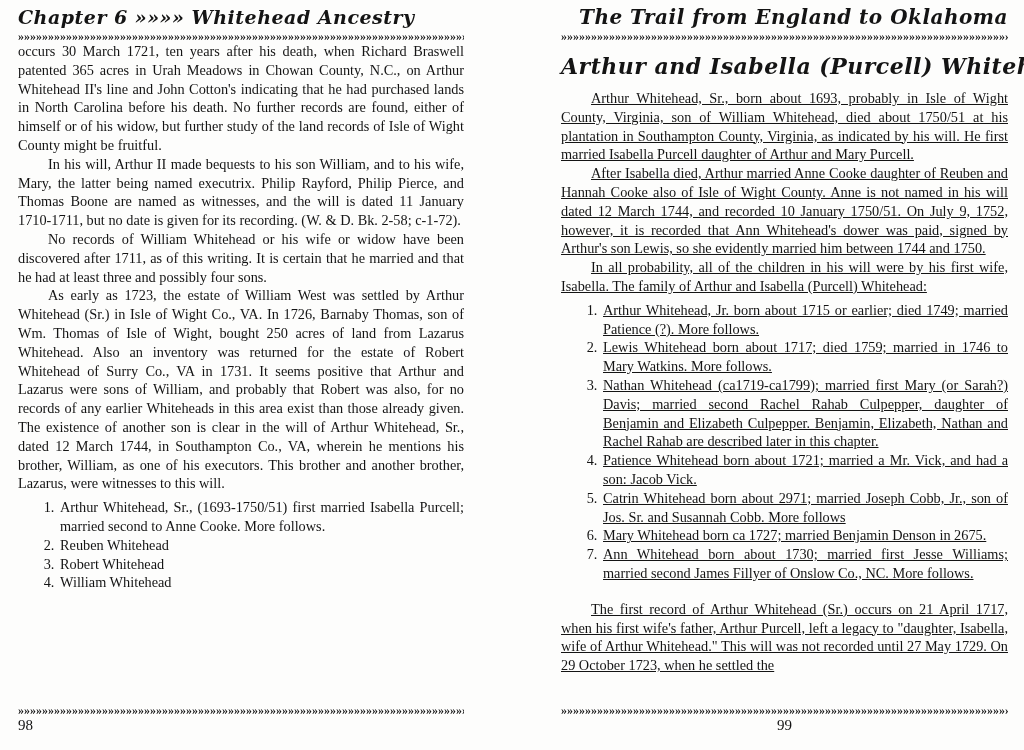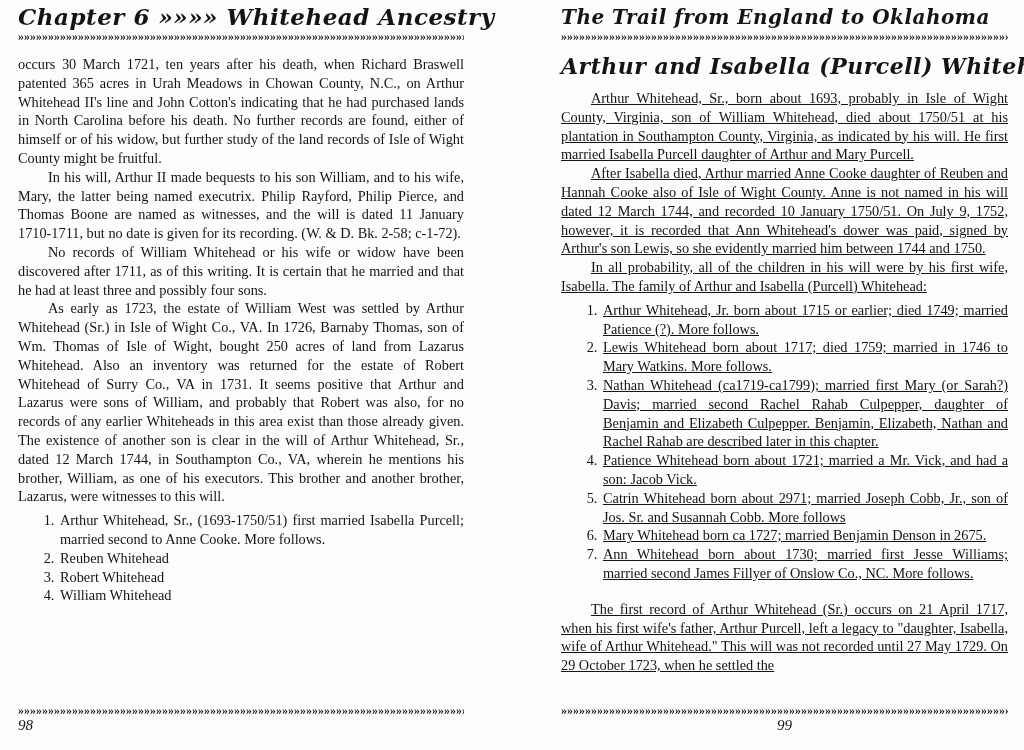--- a/index.html
+++ b/index.html
@@ -13,27 +13,27 @@
     color: #141414;
   }
   .page { position: absolute; top: 0; height: 750px; }
   .page.left  { left: 18px;  width: 446px; }
   .page.right { left: 561px; width: 447px; }
 
   .header {
     font-family: "DejaVu Serif", serif;
     font-style: italic;
     font-weight: 600;
-    font-size: 23px;
+    font-size: 19px;
     letter-spacing: 0.5px;
     white-space: nowrap;
     padding-top: 5px;
     line-height: 24px;
   }
-  .page.right .header { text-align: left; font-size: 20px; font-style: italic; }
+  .page.right .header { text-align: right; font-size: 20px; font-style: italic; }
 
   .border-row {
     font-family: "Liberation Serif", serif;
     font-weight: 700;
     font-size: 12px;
     line-height: 10px;
     height: 11px;
     white-space: nowrap;
     overflow: hidden;
     margin-top: 2px;
@@ -44,21 +44,20 @@
     font-style: italic;
     font-weight: 600;
     font-size: 22px;
     letter-spacing: 0.5px;
     text-align: center;
     margin: 11px 0 10px 0;
     white-space: nowrap;
   }
 
   .body {
-    margin-top: 13px;
     font-size: 14.3px;
     line-height: 18.8px;
     text-align: justify;
   }
   .page.right .body { margin-top: 0; text-decoration: underline; }
 
   p { margin: 0; }
   p.indent { text-indent: 30px; }
   p.intro  { margin-top: 15px; text-indent: 0; }
   p.closing { margin-top: 17px; }
@@ -68,21 +67,20 @@
     padding-left: 26px;
   }
   li {
     text-align: justify;
     padding-left: 2px;
     margin: 0;
   }
 
   .footer { position: absolute; left: 0; right: 0; bottom: 16px; }
   .page-num {
-    font-style: italic;
     font-size: 15px;
     line-height: 17px;
     margin-top: 1px;
   }
   .page.right .page-num { text-align: center; }
 </style>
 </head>
 <body>
 
 <div class="spread">

